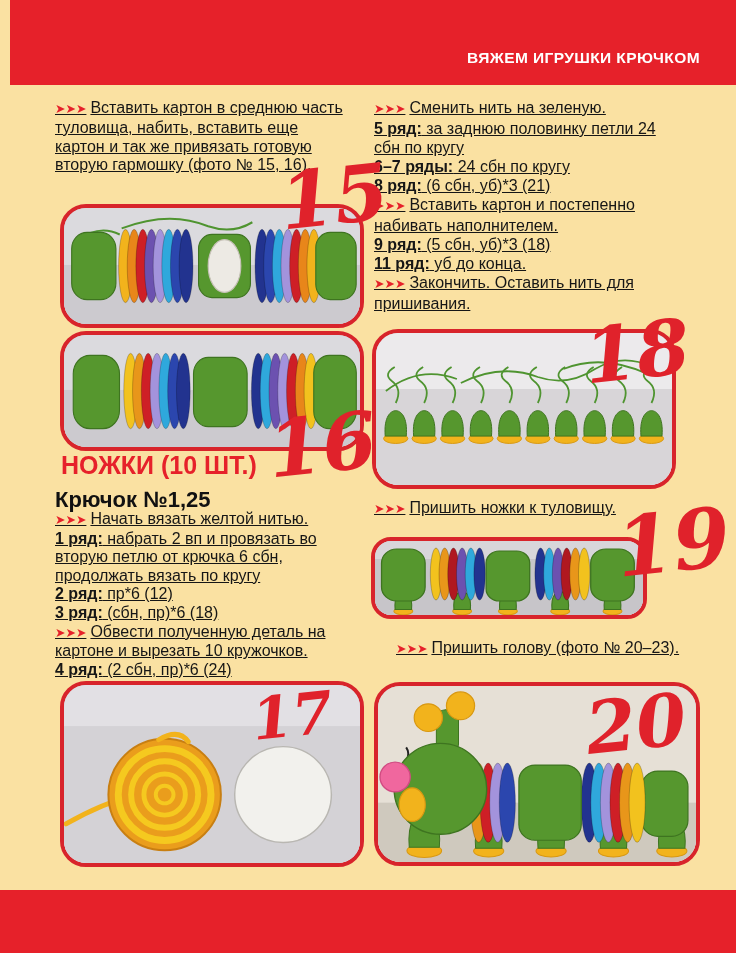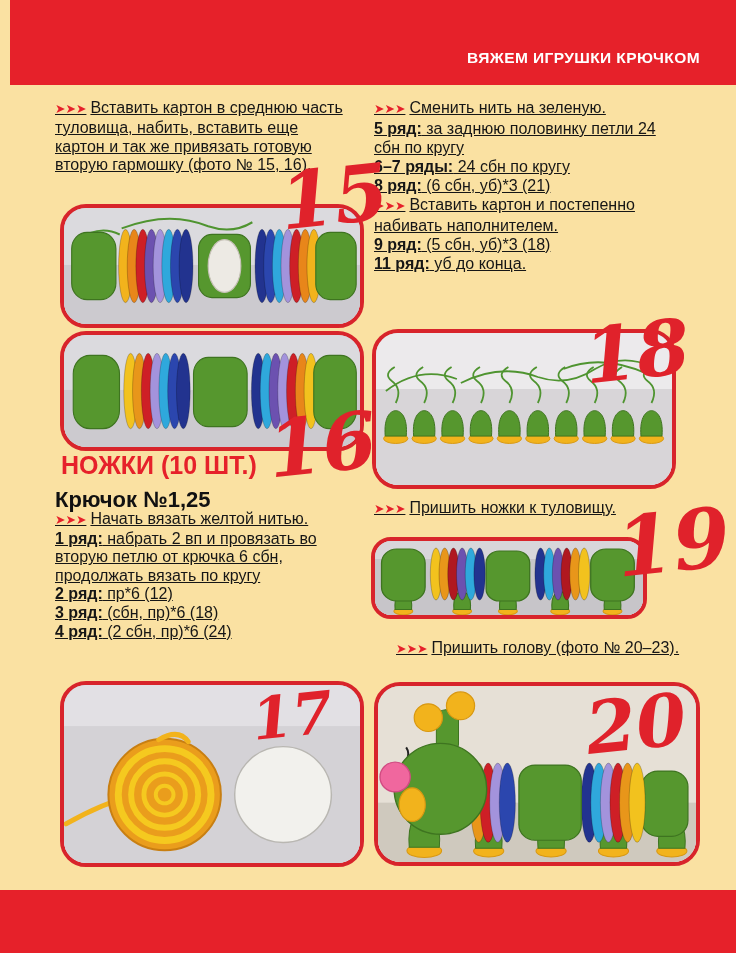--- a/index.html
+++ b/index.html
@@ -108,20 +108,21 @@
   <div class="pnum" id="n16">16</div>
 
   <div class="h-red">НОЖКИ (10 ШТ.)</div>
   <div class="h-sub">Крючок №1,25</div>
 
   <div class="t-block" id="lc-lines">
       <div class="t-line"><span class="arrows">➤➤➤</span>Начать вязать желтой нитью.</div>
       <div class="t-line"><b class="lbl">1 ряд:</b> набрать 2 вп и провязать во вторую петлю от крючка 6 сбн, продолжать вязать по кругу</div>
       <div class="t-line"><b class="lbl">2 ряд:</b> пр*6 (12)</div>
       <div class="t-line"><b class="lbl">3 ряд:</b> (сбн, пр)*6 (18)</div>
+      <div class="t-line"><span class="arrows">➤➤➤</span>Обвести полученную деталь на картоне и вырезать 10 кружочков.</div>
       <div class="t-line"><b class="lbl">4 ряд:</b> (2 сбн, пр)*6 (24)</div>
     </div>
 
   <div class="photo" id="ph17">
       <svg viewBox="0 0 300 182" preserveAspectRatio="none">
         <rect x="0" y="0" width="300" height="182" fill="#E2E0E4"></rect>
         <rect x="0" y="42" width="300" height="140" fill="#D4D2D6"></rect>
         <path d="M2 142 Q 40 120 74 112" stroke="#F2B31C" stroke-width="5" fill="none" stroke-linecap="round"></path>
         <circle cx="102" cy="112" r="57" fill="#EA9D1C" stroke="#C87F12" stroke-width="2"></circle>
         <circle cx="102" cy="112" r="47" fill="none" stroke="#F5C91F" stroke-width="7"></circle>
@@ -135,20 +136,21 @@
   <div class="pnum" id="n17">17</div>
 
   <div class="t-block" id="rc-lines">
       <div class="t-line"><span class="arrows">➤➤➤</span>Сменить нить на зеленую.</div>
       <div class="t-line"><b class="lbl">5 ряд:</b> за заднюю половинку петли 24 сбн по кругу</div>
       <div class="t-line"><b class="lbl">6–7 ряды:</b> 24 сбн по кругу</div>
       <div class="t-line"><b class="lbl">8 ряд:</b> (6 сбн, уб)*3 (21)</div>
       <div class="t-line"><span class="arrows">➤➤➤</span>Вставить картон и постепенно набивать наполнителем.</div>
       <div class="t-line"><b class="lbl">9 ряд:</b> (5 сбн, уб)*3 (18)</div>
       <div class="t-line"><b class="lbl">11 ряд:</b> уб до конца.</div>
+      <div class="t-line"><span class="arrows">➤➤➤</span>Закончить. Оставить нить для пришивания.</div>
     </div>
 
   <div class="photo" id="ph18">
       <svg viewBox="0 0 300 152" preserveAspectRatio="none">
         <rect x="0" y="0" width="300" height="152" fill="#ECEAEC"></rect>
         <rect x="0" y="56" width="300" height="96" fill="#D8D5D8"></rect>
         <path d="M10 58 q 34 -26 72 -12" stroke="#4F9430" stroke-width="1.8" fill="none"></path>
         <path d="M86 50 q 40 -20 78 -6 q 30 10 58 -8 q 28 -16 58 -2" stroke="#4F9430" stroke-width="1.8" fill="none"></path>
         <path d="M190 36 q 40 -16 88 6" stroke="#4F9430" stroke-width="1.8" fill="none"></path>
         <path d="M 20 70 q 7 -14 -4 -22 q -9 -7 3 -14" stroke="#4F9430" stroke-width="1.8" fill="none"></path>

